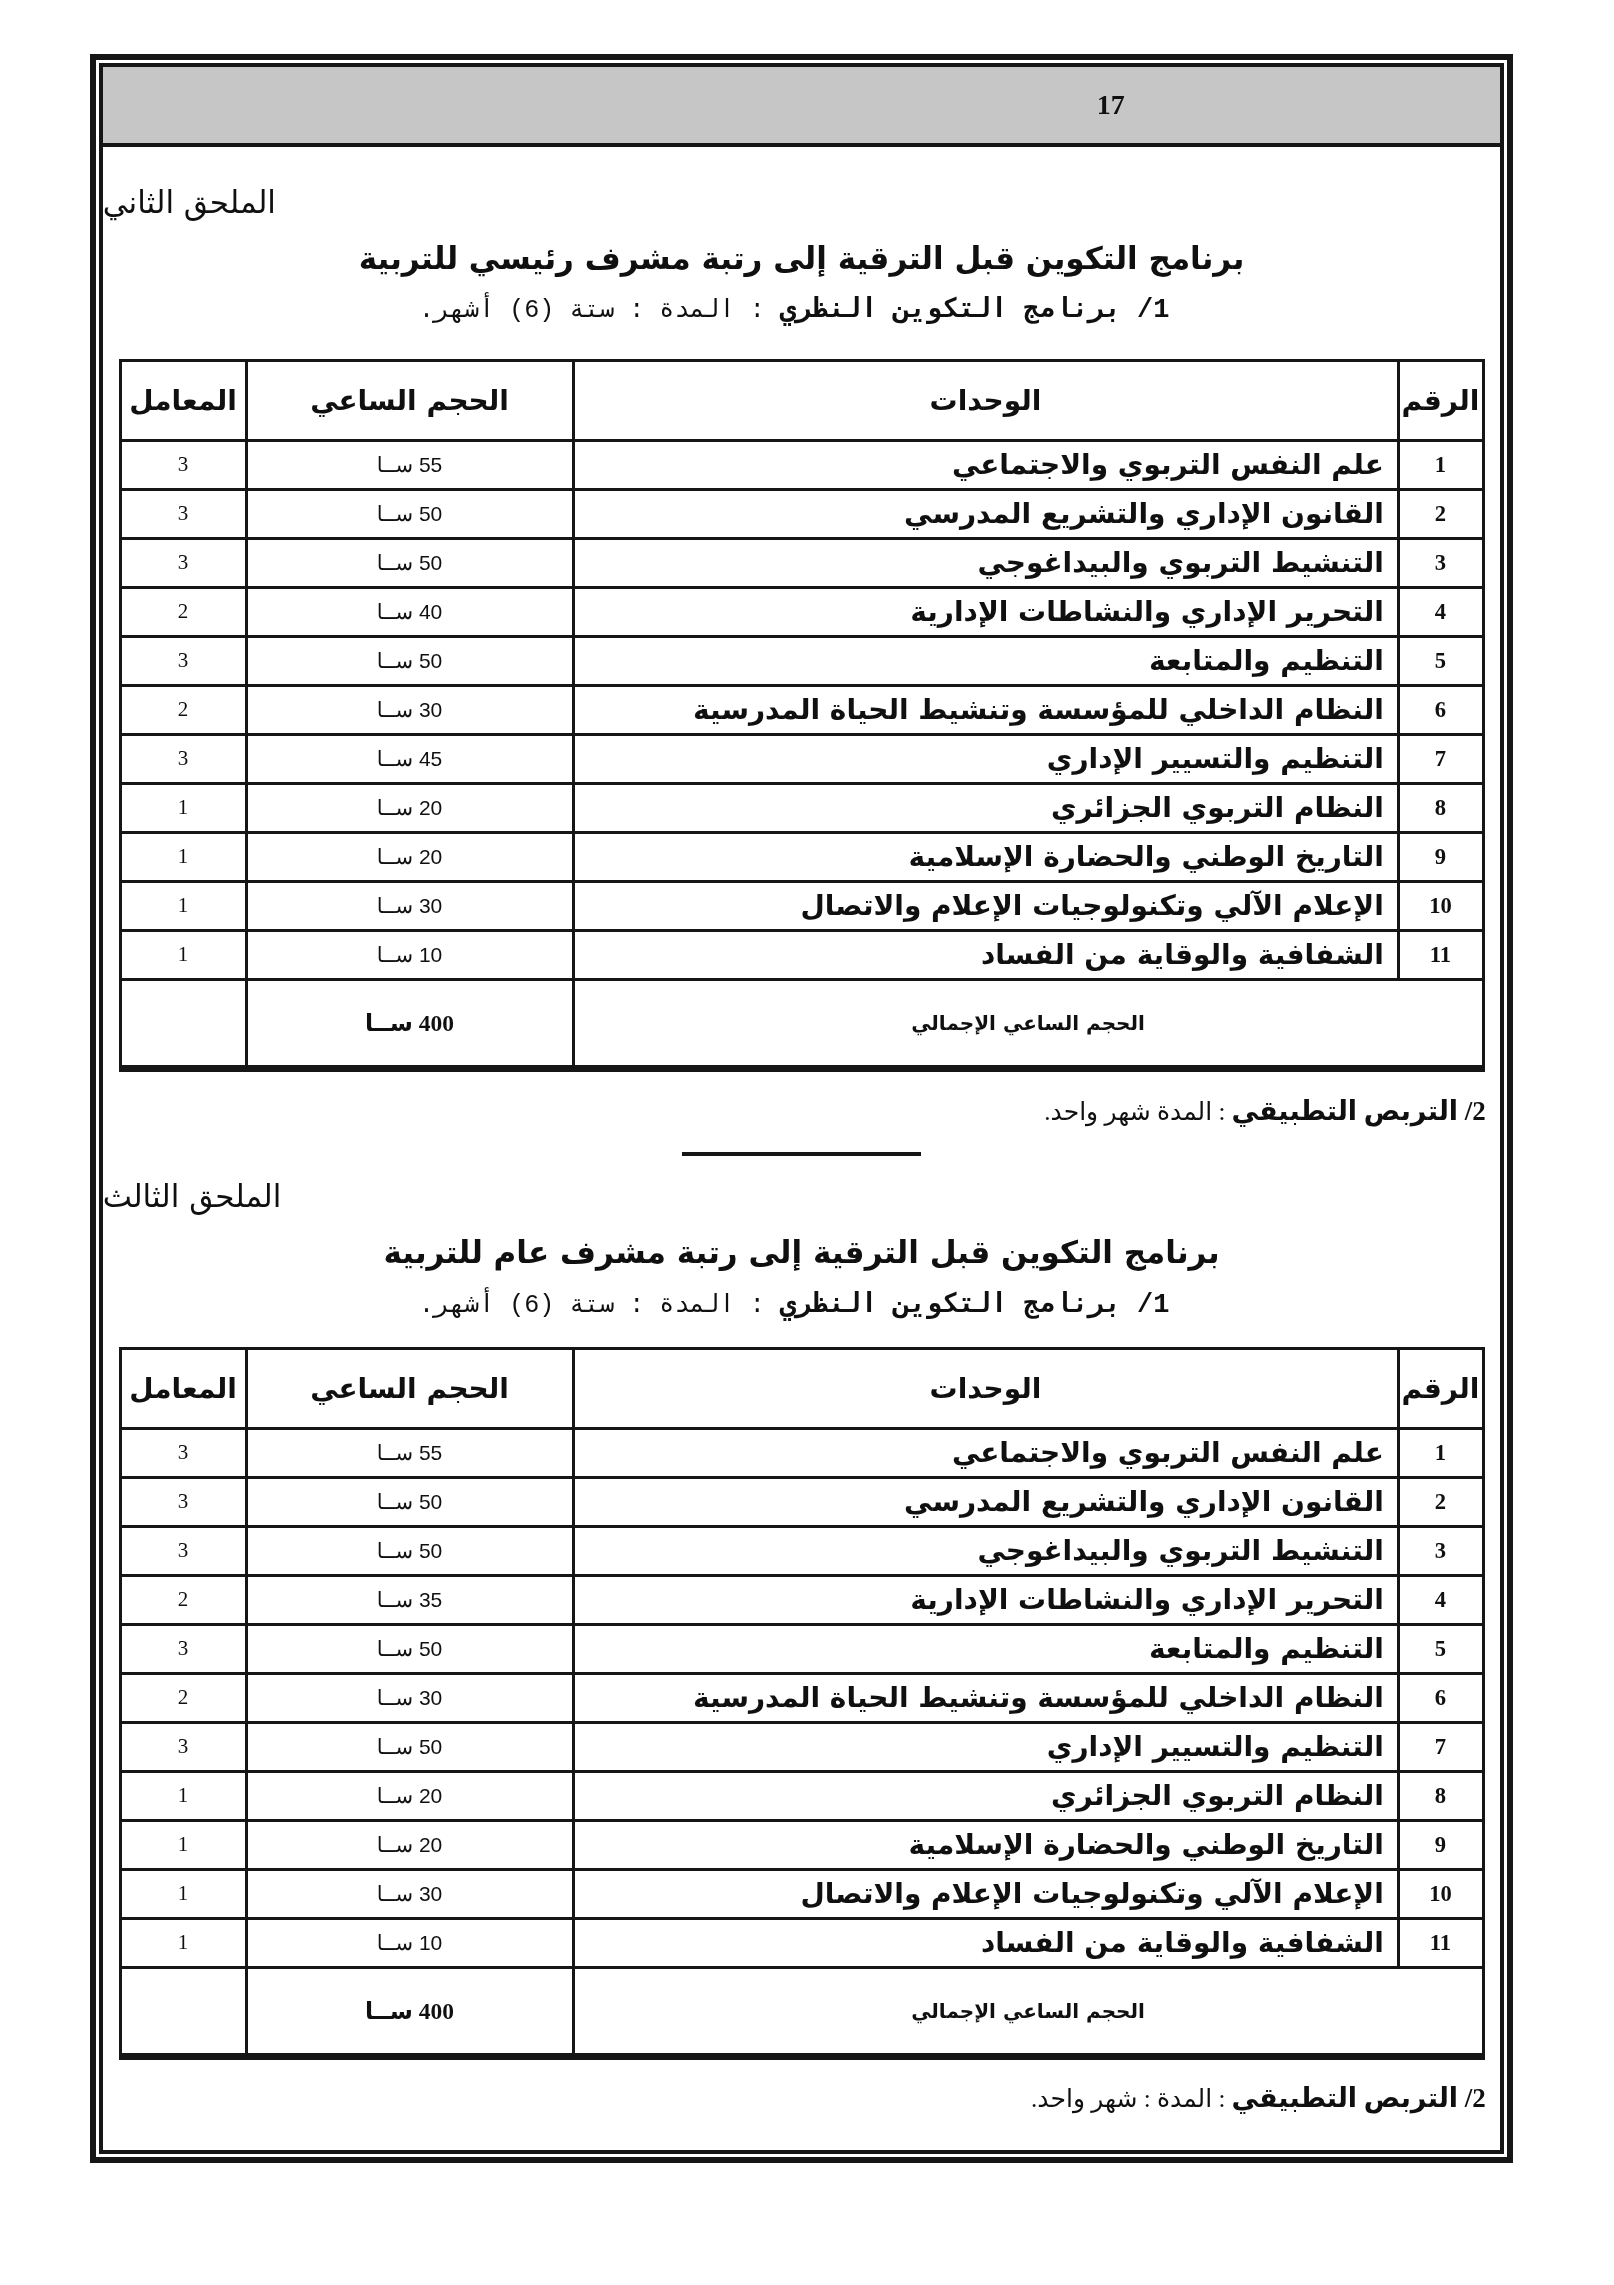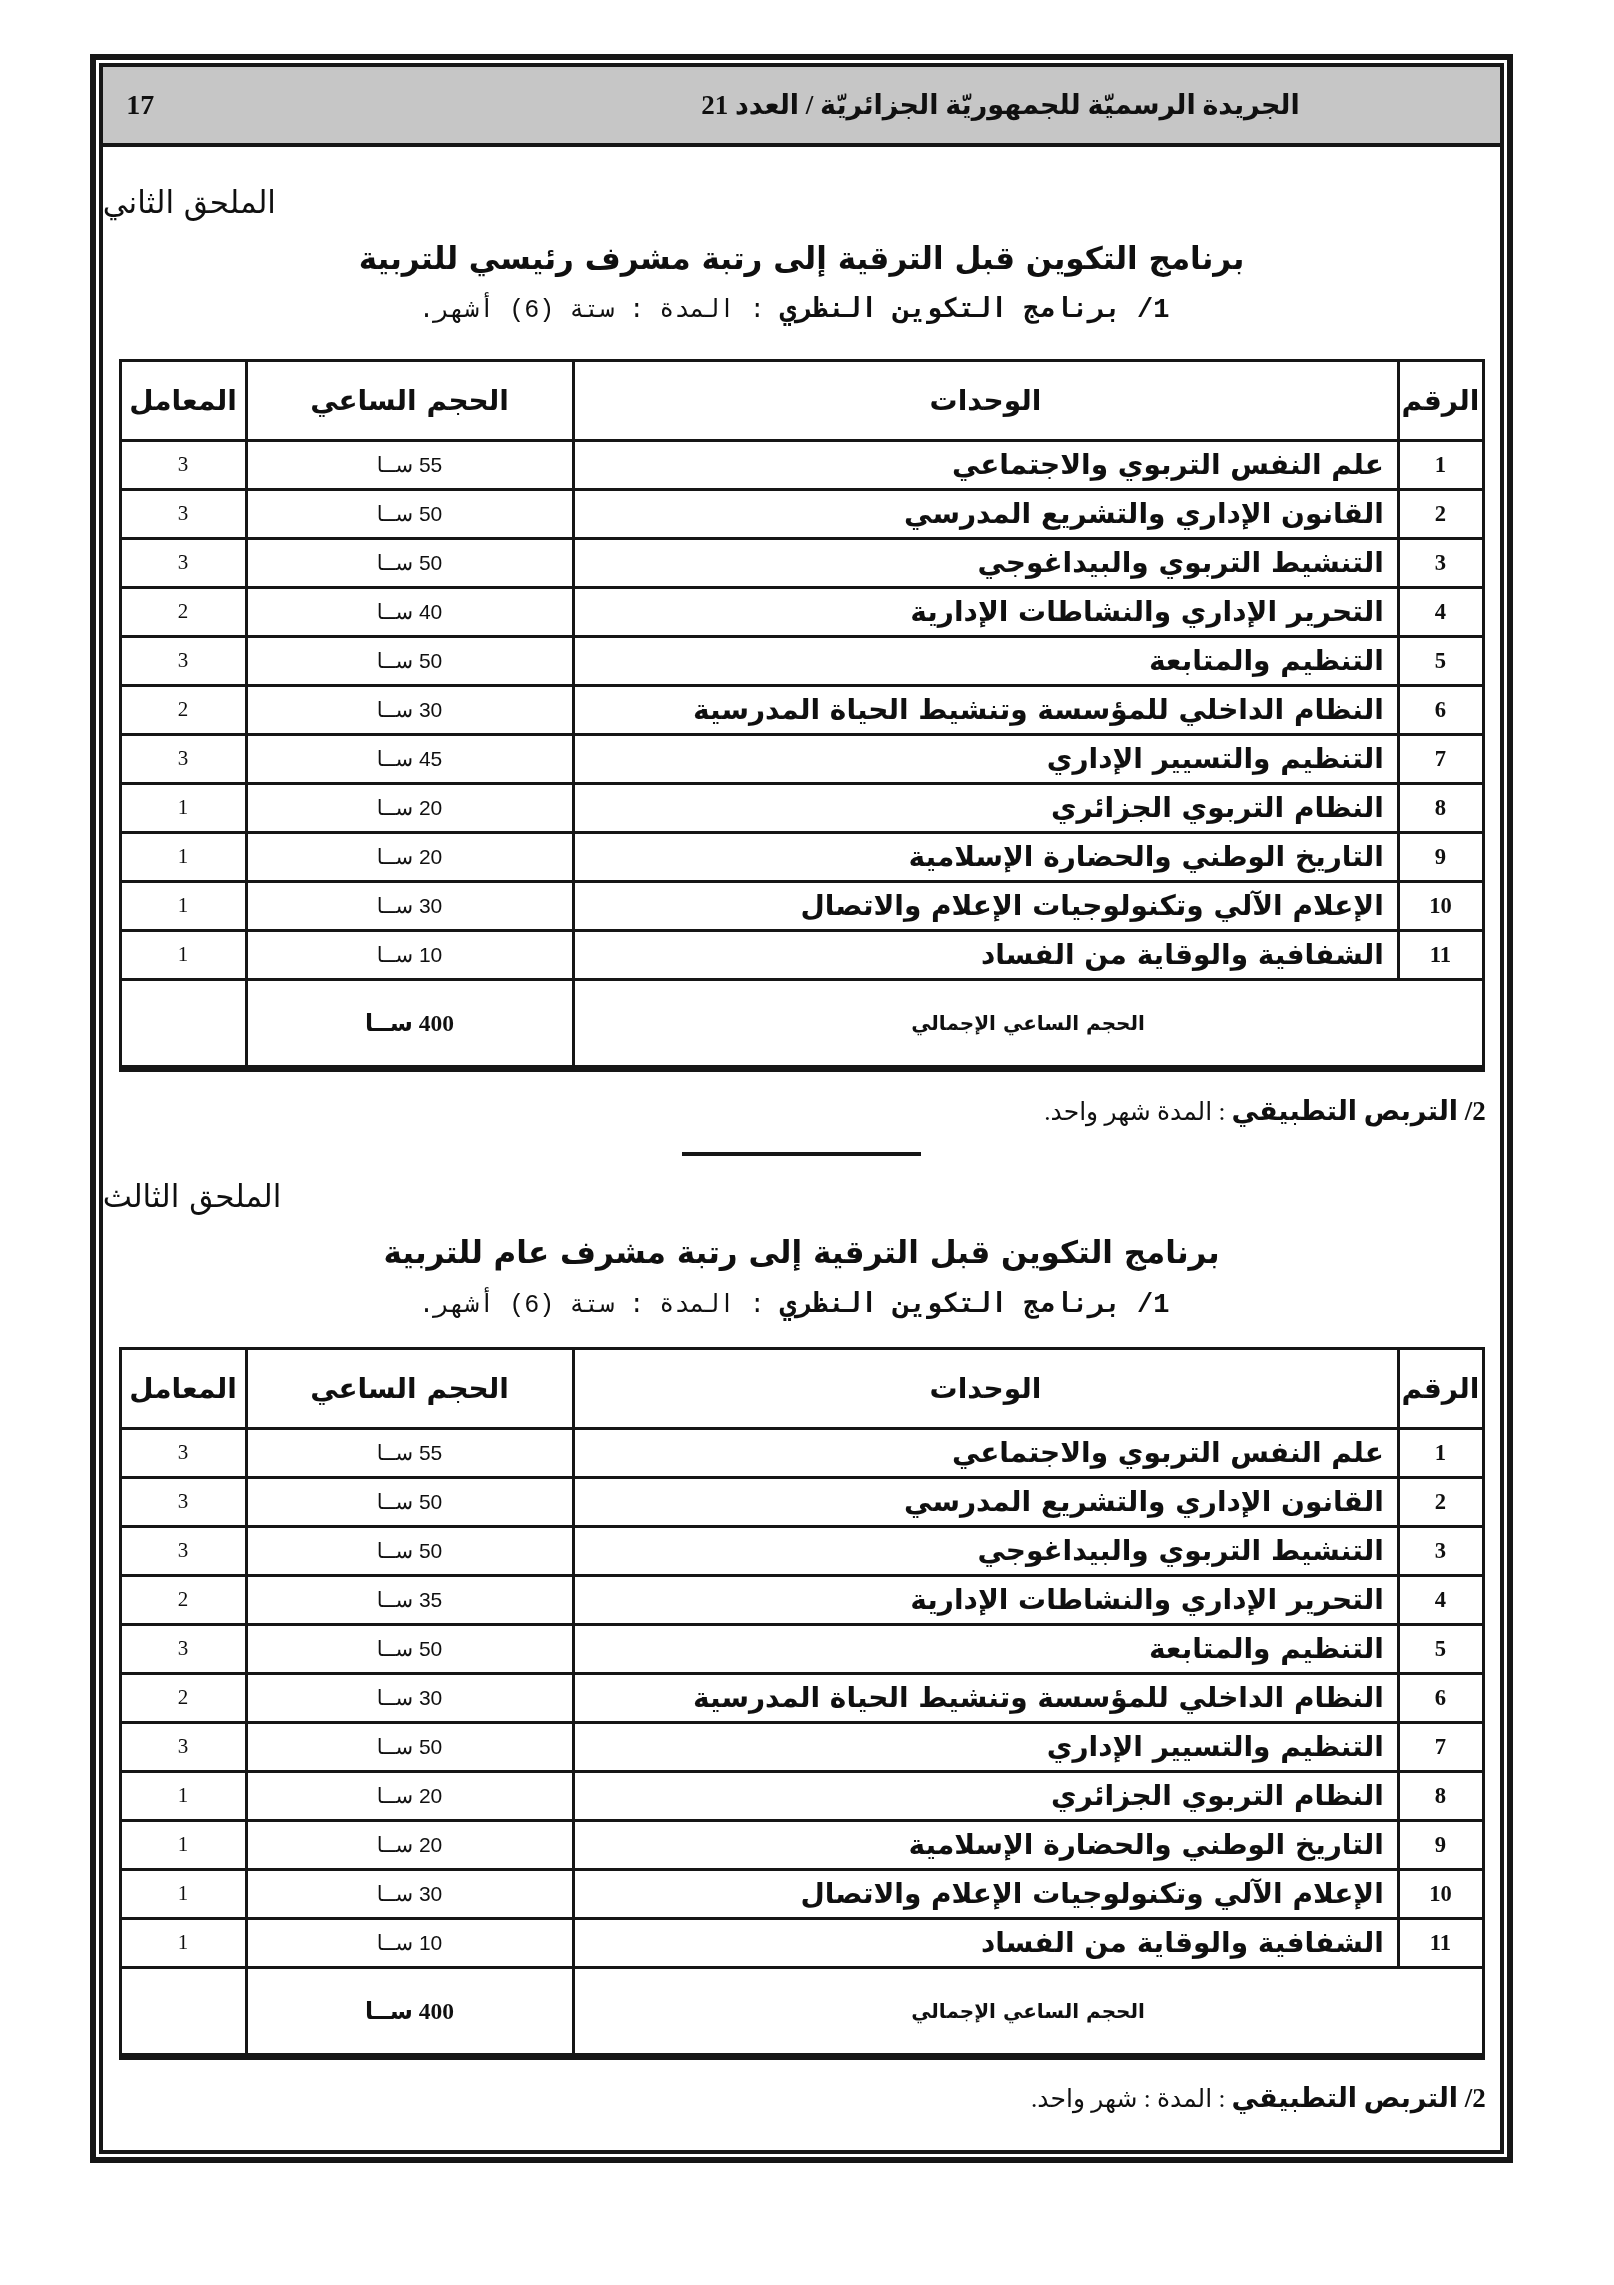--- a/index.html
+++ b/index.html
@@ -52,21 +52,20 @@
                  font-family:"Liberation Serif","DejaVu Sans",serif;}
   td.total-empty{border:none;border-top:3.6px solid #161616;}
 </style>
 </head>
 <body dir="rtl">
 
 <div class="frame-outer">
   <div class="frame-inner">
 
     <div class="band">
-      <div class="band-title">الجريدة الرسميّة للجمهوريّة الجزائريّة / العدد 21</div>
       <div class="band-page">17</div>
     </div>
 
     <div>
       <div class="annex-title">الملحق الثاني</div>
       <div class="annex-subtitle">برنامج التكوين قبل الترقية إلى رتبة مشرف رئيسي للتربية</div>
       <div class="program-line"><span class="lbl">1/ برنامج التكوين النظري</span><span> : المدة : ستة (6) أشهر.</span></div>
 
       <table class="program">
         <colgroup>

